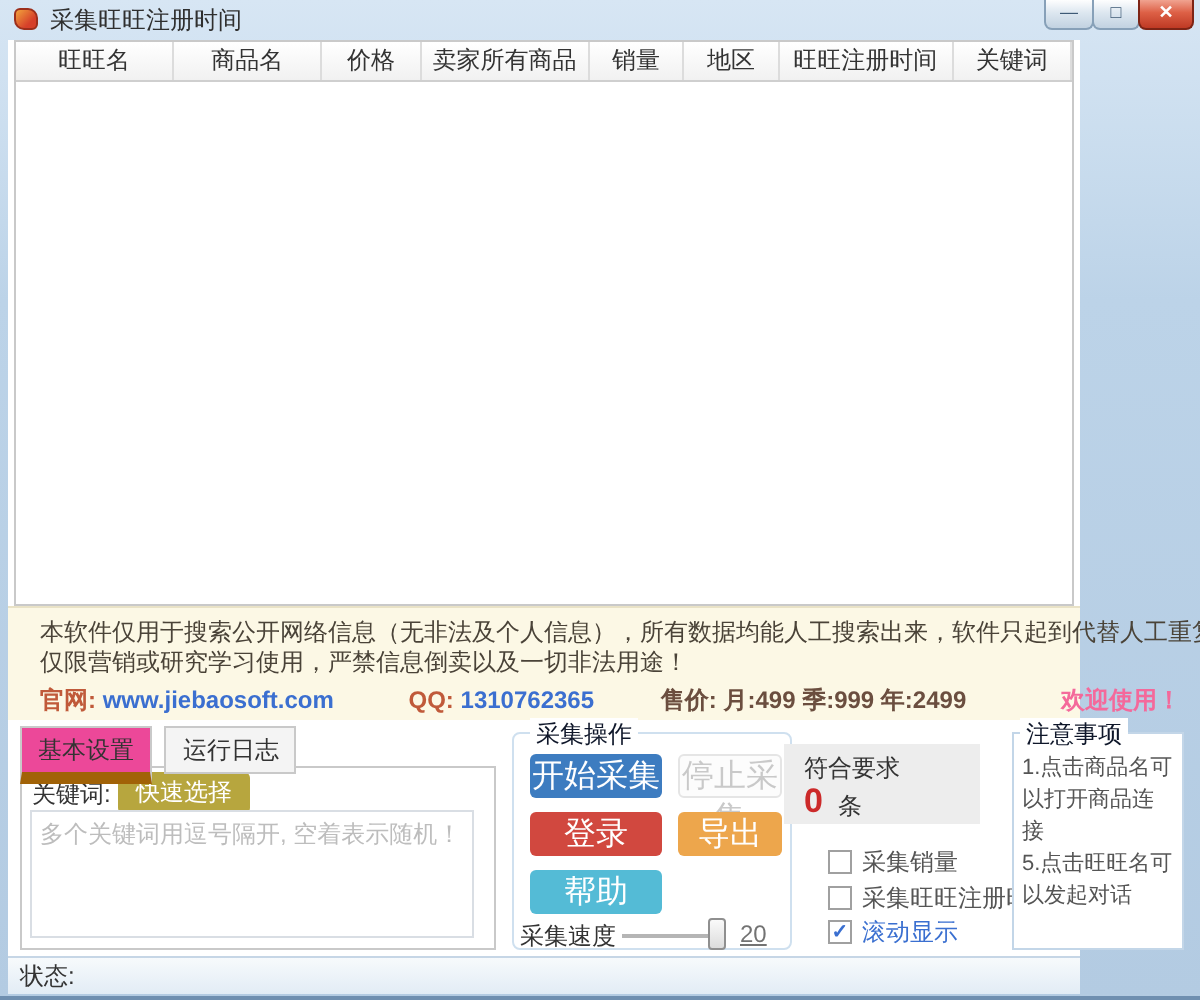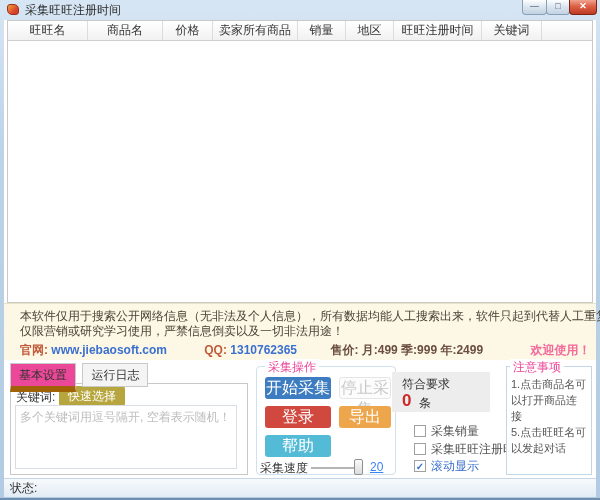--- a/index.html
+++ b/index.html
@@ -25,21 +25,21 @@
     color:#3e5a76; font-size:9px; line-height:13px; text-align:center; margin-left:-1px;
   }
   .win-btn.min { width:25px; }
   .win-btn.max { width:24px; }
   .win-btn.close {
     width:28px; background:linear-gradient(#f0a390,#dd6046 45%,#bf3a24);
     color:#fff; font-weight:bold; border-color:#7e2415;
   }
 
   
-  .client { position:absolute; left:4px; top:20px; width:592px; height:477px; background:#ffffff; }
+  .client { position:absolute; left:4px; top:20px; width:536px; height:477px; background:#ffffff; }
 
   
   .table-area { position:absolute; left:3px; top:0; right:3px; height:283px; border:1px solid #c9c9c9; background:#fff; }
   .table-header { display:flex; height:20px; background:linear-gradient(#ffffff,#f1f1f1); border-bottom:1px solid #cfcfcf; }
   .th { font-size:12px; color:#333; text-align:center; line-height:19px; border-right:1px solid #dcdcdc; overflow:hidden; white-space:nowrap; }
   .table-body { position:absolute; left:0; right:0; top:20px; bottom:0; background:#fff; }
 
   
   .notice { position:absolute; left:0; right:0; top:283px; height:57px; background:#fcf8e5; border-top:1px solid #e9e2c6; padding:5px 14px 0 16px; }
   .notice-line { font-size:12px; color:#4a4338; line-height:15px; white-space:nowrap; }
@@ -61,32 +61,32 @@
   .kw-label { position:absolute; left:5px; top:5px; font-size:12px; color:#333; }
   .btn-quick { position:absolute; left:48px; top:2px; padding:2px 9px; font-size:12px; color:#fff; background:#b7a63e; border:none; border-radius:3px; }
   .kw-textarea {
     position:absolute; left:4px; top:21px; width:222px; height:64px; resize:none;
     border:1px solid #d9dee4; font-size:12px; padding:3px 4px; color:#333; outline:none;
     font-family:"Liberation Sans", sans-serif;
   }
   .kw-textarea::placeholder { color:#bdbdbd; }
 
   .groupbox { position:absolute; border:1px solid #cfe0ef; border-radius:4px; background:#fff; }
-  .groupbox-title { position:absolute; top:-8px; left:8px; background:#fff; padding:0 3px; font-size:12px; color:#ec4899; }
+  .groupbox-title { position:absolute; top:-8px; left:8px; background:#fff; padding:0 3px; font-size:12px; color:#0f172a; }
   .ops { left:252px; top:6px; width:140px; height:109px; }
   .btn { position:absolute; border:none; border-radius:3px; color:#fff; font-size:16px; }
   .btn-start  { left:8px;  top:10px; width:66px; height:22px; background:#3d7cc0; }
   .btn-stop   { left:82px; top:10px; width:52px; height:22px; background:#fcfcfc; border:1px solid #e5e5e5; color:#c9c9c9; }
   .btn-login  { left:8px;  top:39px; width:66px; height:22px; background:#d1483f; }
   .btn-export { left:82px; top:39px; width:52px; height:22px; background:#eda64c; }
   .btn-help   { left:8px;  top:68px; width:66px; height:22px; background:#54bbd6; }
   .speed-label { position:absolute; left:3px; top:93px; font-size:12px; color:#333; }
   .speed-track { position:absolute; left:54px; top:100px; width:46px; height:2px; background:#b5b5b5; }
   .speed-thumb { position:absolute; left:97px; top:92px; width:9px; height:16px; background:linear-gradient(#fafafa,#dcdcdc); border:1px solid #8f8f8f; border-radius:2px; }
-  .speed-value { position:absolute; left:113px; top:93px; font-size:12px; color:#3b82f6;text-decoration:underline; }
+  .speed-value { position:absolute; left:113px; top:93px; font-size:12px; color:#737373;text-decoration:underline; }
 
   .match-box { position:absolute; left:388px; top:12px; width:98px; height:40px; background:#ededed; }
   .match-label { position:absolute; left:10px; top:4px; font-size:12px; color:#333; }
   .match-count { position:absolute; left:10px; top:19px; font-size:17px; font-weight:bold; color:#cc2a2a; }
   .match-unit { position:absolute; left:27px; top:23px; font-size:12px; color:#333; }
 
   .checkrow { position:absolute; left:388px; height:14px; display:flex; align-items:center;margin-left:22px; }
   .checkbox { width:12px; height:12px; border:1px solid #a0a0a0; background:#fff; font-size:10px; line-height:11px; text-align:center; color:#3a6fd0; }
   .checklabel { font-size:12px; color:#555; margin-left:5px; white-space:nowrap; }
   .checkrow.checked .checklabel { color:#3a6fd0; }

